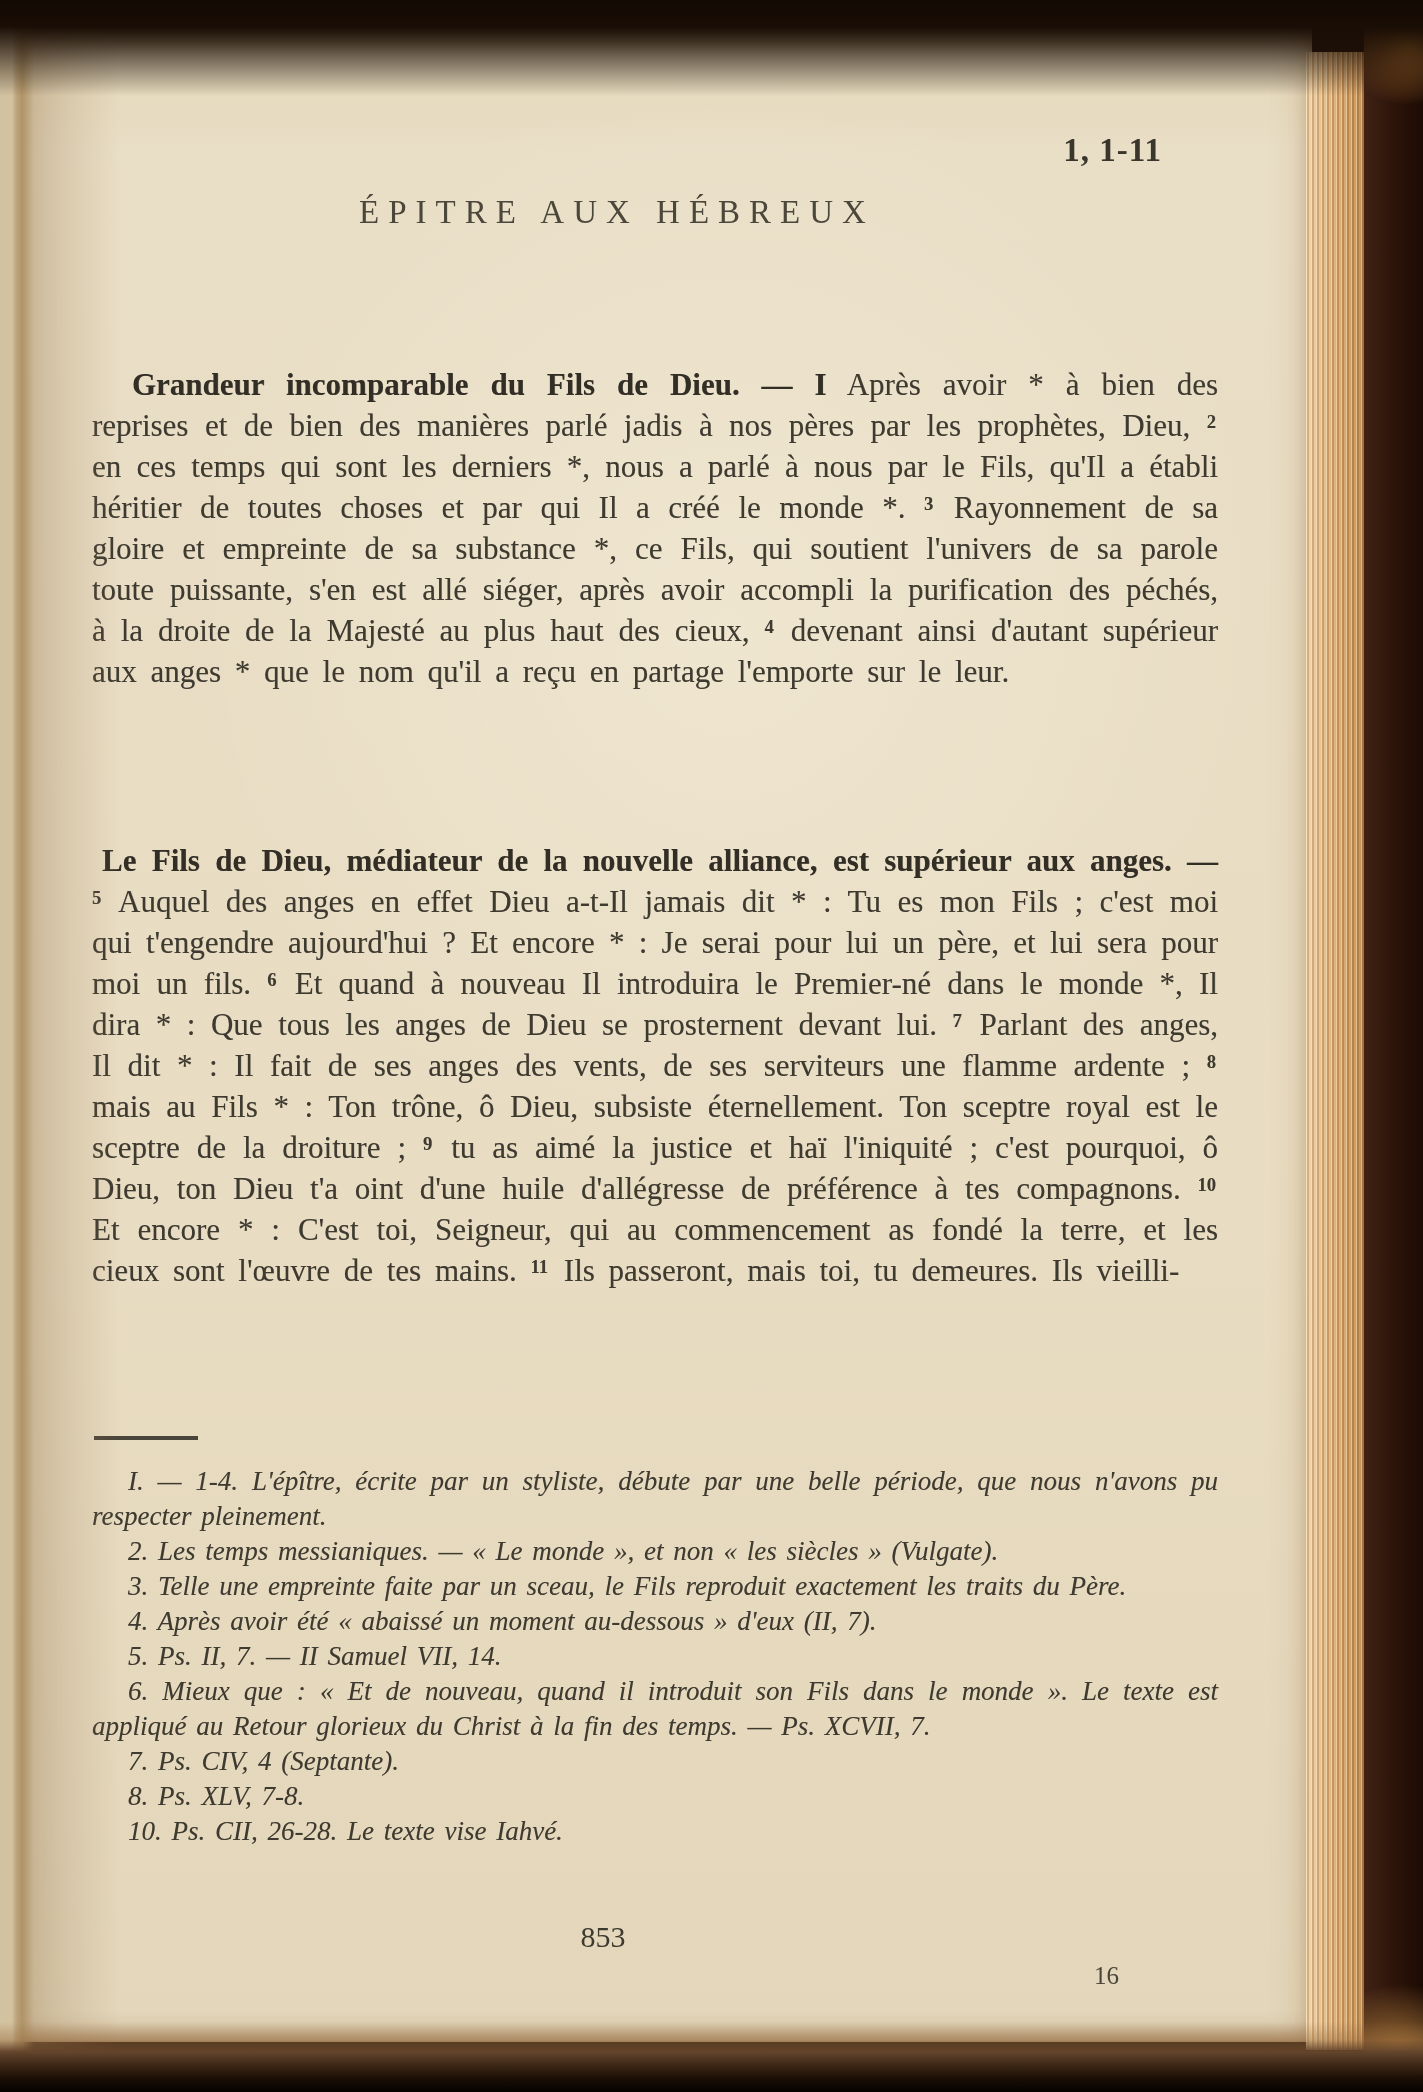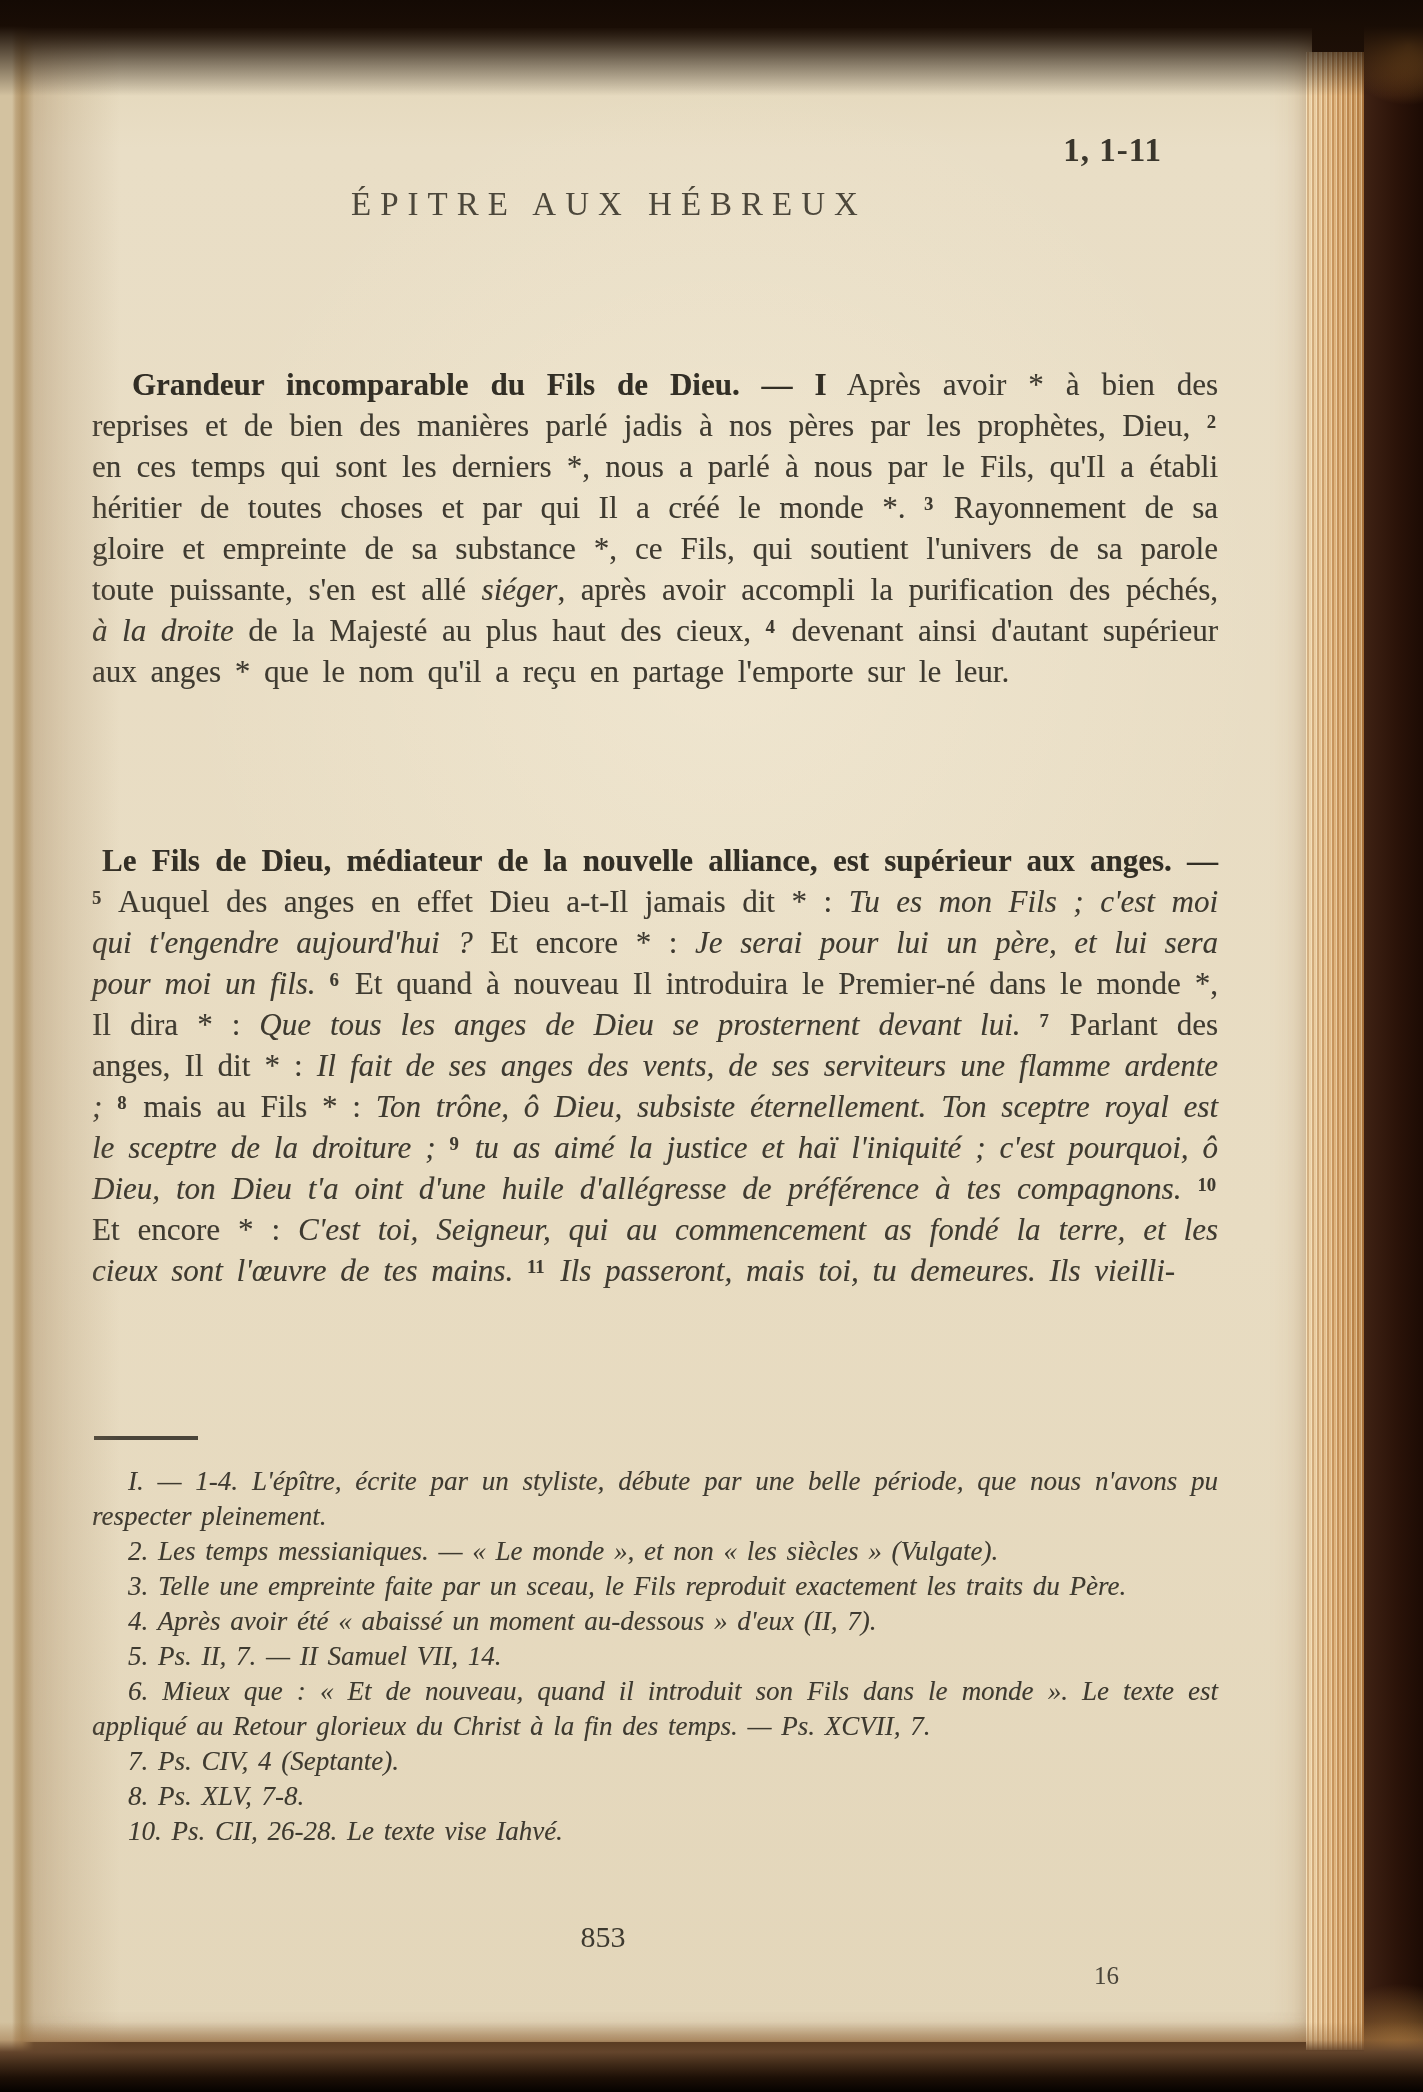--- a/index.html
+++ b/index.html
@@ -50,34 +50,34 @@
     position:absolute;left:0;bottom:0;width:100%;height:70px;z-index:4;
     background:linear-gradient(0deg,#050200 0,#1c0f06 14px,#402a18 28px,#64452c 40px,rgba(150,105,60,.45) 52px,rgba(150,105,60,0) 70px);
   }
   
   .col{position:absolute;left:80px;top:0;width:1126px;height:100%;}
   .verse-ref{
     position:absolute;top:104px;right:56px;
     font-size:33px;font-weight:700;color:#3a362c;letter-spacing:1px;
   }
   .title{
-    position:absolute;top:158px;left:0;width:100%;margin:0;
+    position:absolute;top:158px;left:0;width:100%;margin:8px;
     text-align:center;transform:translateX(-46px);
     font-size:33px;font-weight:400;letter-spacing:9px;color:#4c473b;
   }
   .para{
     position:absolute;left:0;width:100%;margin:0;
     font-size:31px;line-height:41px;word-spacing:6px;
     text-align:justify;text-align-last:left;
     text-shadow:0.3px 0.3px 0 rgba(62,58,48,.35);
   }
   .para-1{top:336px;text-indent:40px;}
   .para-2{top:812px;text-indent:10px;}
   .seg-b{font-weight:700;color:var(--ink-bold);}
-  .seg-i{font-style:italic;margin-top:41px;}
+  .seg-i{margin-top:41px;}
   .seg-n{}
   sup.seg-sup{
     font-size:0.60em;font-style:normal;font-weight:700;
     position:relative;top:-0.45em;line-height:0;vertical-align:baseline;margin-right:2px;
   }
   .fn-rule{
     position:absolute;top:1408px;left:2px;width:104px;height:4px;
     background:var(--rule);
   }
   .footnotes{position:absolute;top:1436px;left:0;width:100%;}

